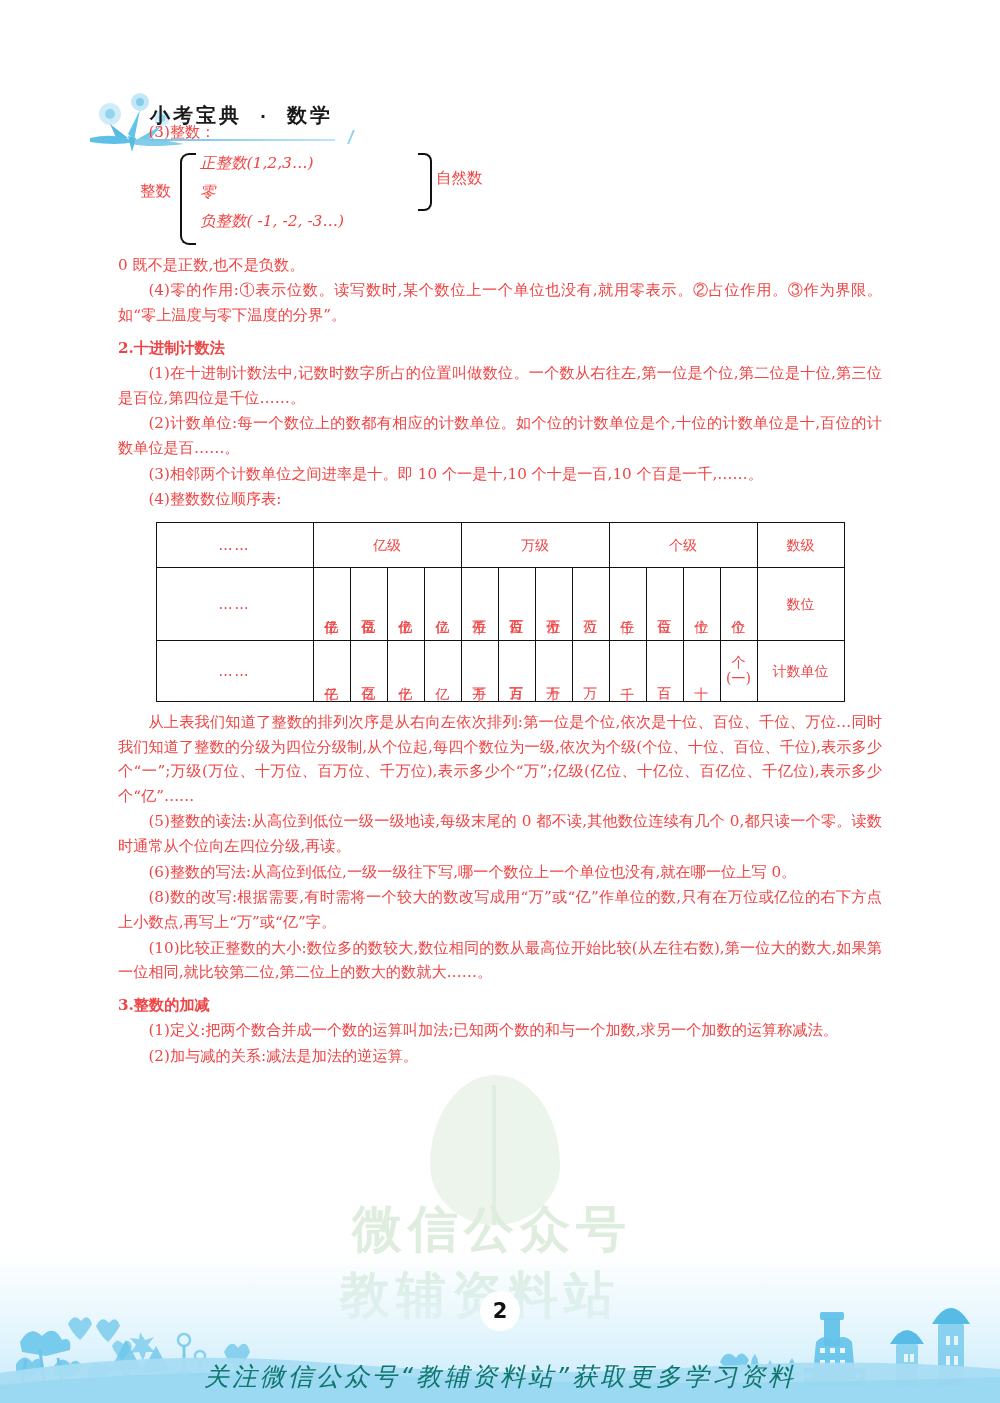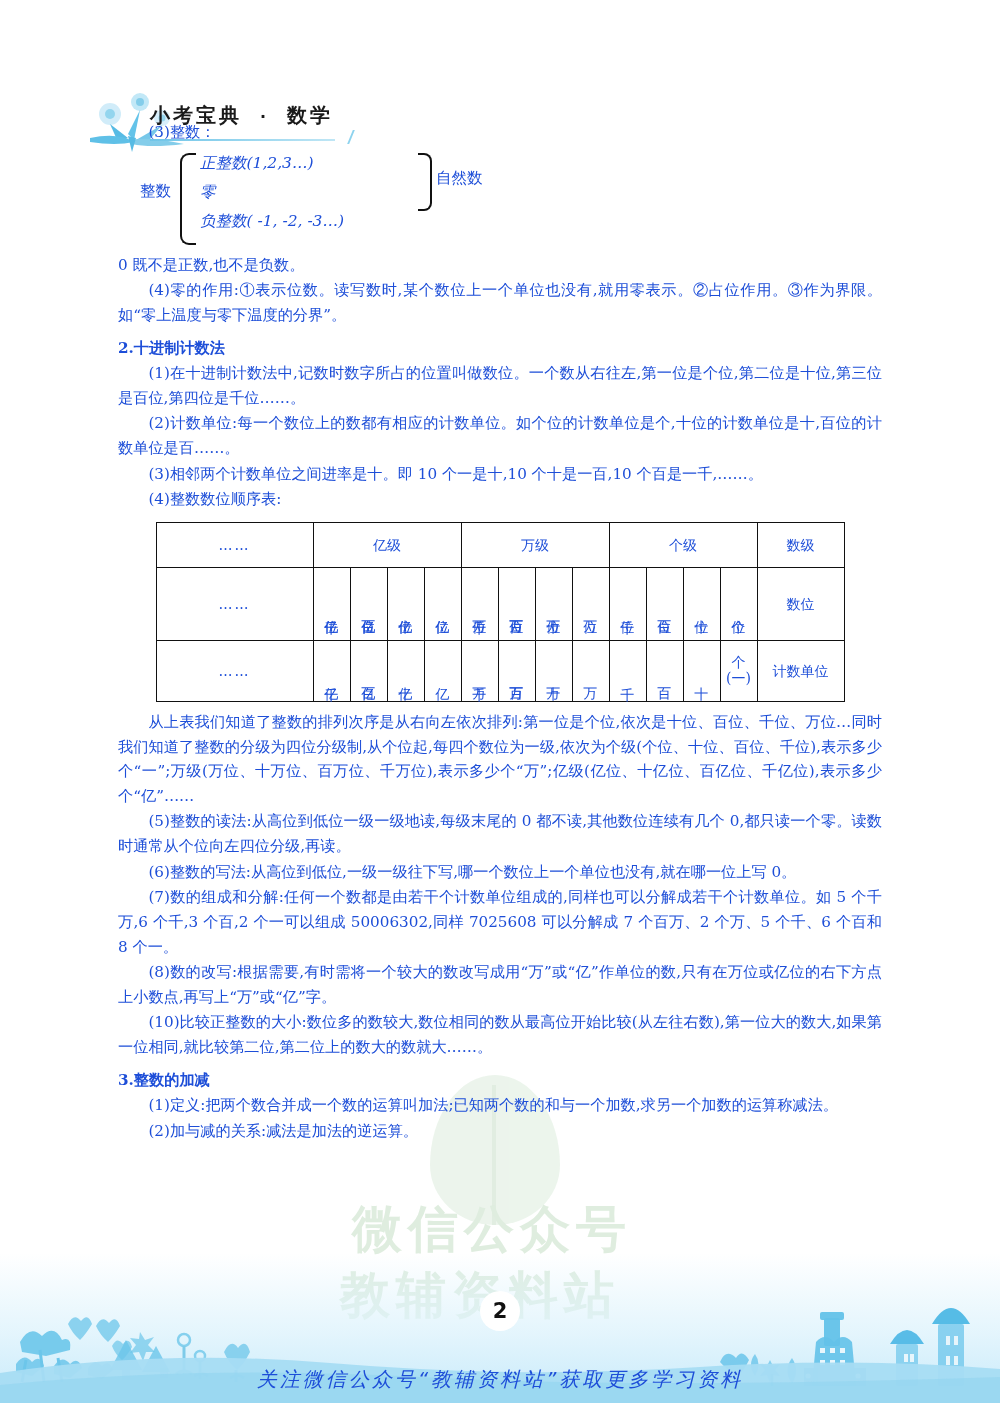--- a/index.html
+++ b/index.html
@@ -26,21 +26,21 @@
     background:linear-gradient(to right,#6fc5e8,#bfe6f5);
   }
   .hdr-rule2{
     position:absolute;left:332px;top:90px;width:18px;height:14px;
     border-right:2px solid #8ed3ee;transform:skewX(-22deg);
   }
 
   
   .content{
     position:absolute;left:118px;top:120px;width:764px;
-    font-size:15.2px;line-height:1.62;color:#1d4ed8;
+    font-size:15.2px;line-height:1.62;color:#ef4444;
     text-align:justify;
   }
   p{margin:0 0 1px 0;}
   .indent{text-indent:2em;}
   .noindent{text-indent:0;margin-top:8px;}
   .bold-num{font-family:"DejaVu Serif","Liberation Serif",serif;font-weight:bold;}
 
   
   .brace-block{
     position:relative;margin:4px 0 6px 0;height:96px;
@@ -120,21 +120,21 @@
   .pagenum{
     position:absolute;left:50%;bottom:72px;transform:translateX(-50%);
     width:40px;height:40px;border-radius:50%;background:#ffffff;
     display:flex;align-items:center;justify-content:center;
     font-family:"DejaVu Sans","Liberation Sans",sans-serif;
     font-weight:bold;font-size:21px;color:#111;
   }
   .foot-note{
     position:absolute;left:50%;bottom:10px;transform:translateX(-50%);
     font-family:"DejaVu Sans","Liberation Sans",sans-serif;
-    font-size:20px;color:#1d4ed8;white-space:nowrap;letter-spacing:3px;
+    font-size:25px;color:#0f766e;white-space:nowrap;letter-spacing:3px;
     font-style:italic;
   }
   .deco-left{position:absolute;left:8px;bottom:18px;width:300px;height:95px;}
   .deco-right{position:absolute;right:10px;bottom:16px;width:290px;height:105px;}
 </style>
 </head>
 <body>
 
 <div class="page">
 
@@ -235,21 +235,20 @@
           </td>
           <td class="lvl">计数单位</td>
         </tr>
       </tbody>
         </table>
     </div>
 
     <p class="indent">从上表我们知道了整数的排列次序是从右向左依次排列:第一位是个位,依次是十位、百位、千位、万位…同时我们知道了整数的分级为四位分级制,从个位起,每四个数位为一级,依次为个级(个位、十位、百位、千位),表示多少个“一”;万级(万位、十万位、百万位、千万位),表示多少个“万”;亿级(亿位、十亿位、百亿位、千亿位),表示多少个“亿”……</p>
     <p class="indent">(5)整数的读法:从高位到低位一级一级地读,每级末尾的 0 都不读,其他数位连续有几个 0,都只读一个零。读数时通常从个位向左四位分级,再读。</p>
     <p class="indent">(6)整数的写法:从高位到低位,一级一级往下写,哪一个数位上一个单位也没有,就在哪一位上写 0。</p>
-    <p class="indent">(7)数的组成和分解:任何一个数都是由若干个计数单位组成的,同样也可以分解成若干个计数单位。如 5 个千万,6 个千,3 个百,2 个一可以组成 50006302,同样 7025608 可以分解成 7 个百万、2 个万、5 个千、6 个百和 8 个一。</p>
     <p class="indent">(8)数的改写:根据需要,有时需将一个较大的数改写成用“万”或“亿”作单位的数,只有在万位或亿位的右下方点上小数点,再写上“万”或“亿”字。</p>
     <p class="indent">(10)比较正整数的大小:数位多的数较大,数位相同的数从最高位开始比较(从左往右数),第一位大的数大,如果第一位相同,就比较第二位,第二位上的数大的数就大……。</p>
     <p class="noindent bold-num">3.整数的加减</p>
     <p class="indent">(1)定义:把两个数合并成一个数的运算叫加法;已知两个数的和与一个加数,求另一个加数的运算称减法。</p>
     <p class="indent">(2)加与减的关系:减法是加法的逆运算。</p>
   </div>
 
   <div class="footer">
     <div class="foot-sky"></div>
 

